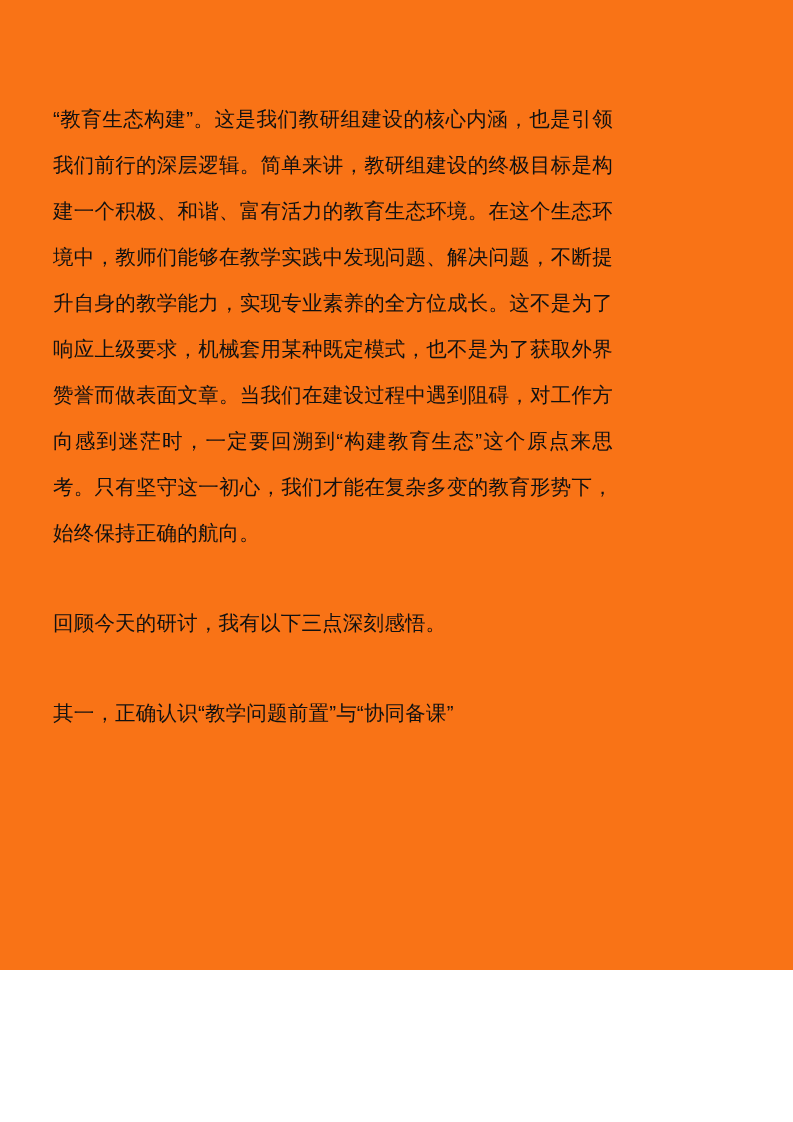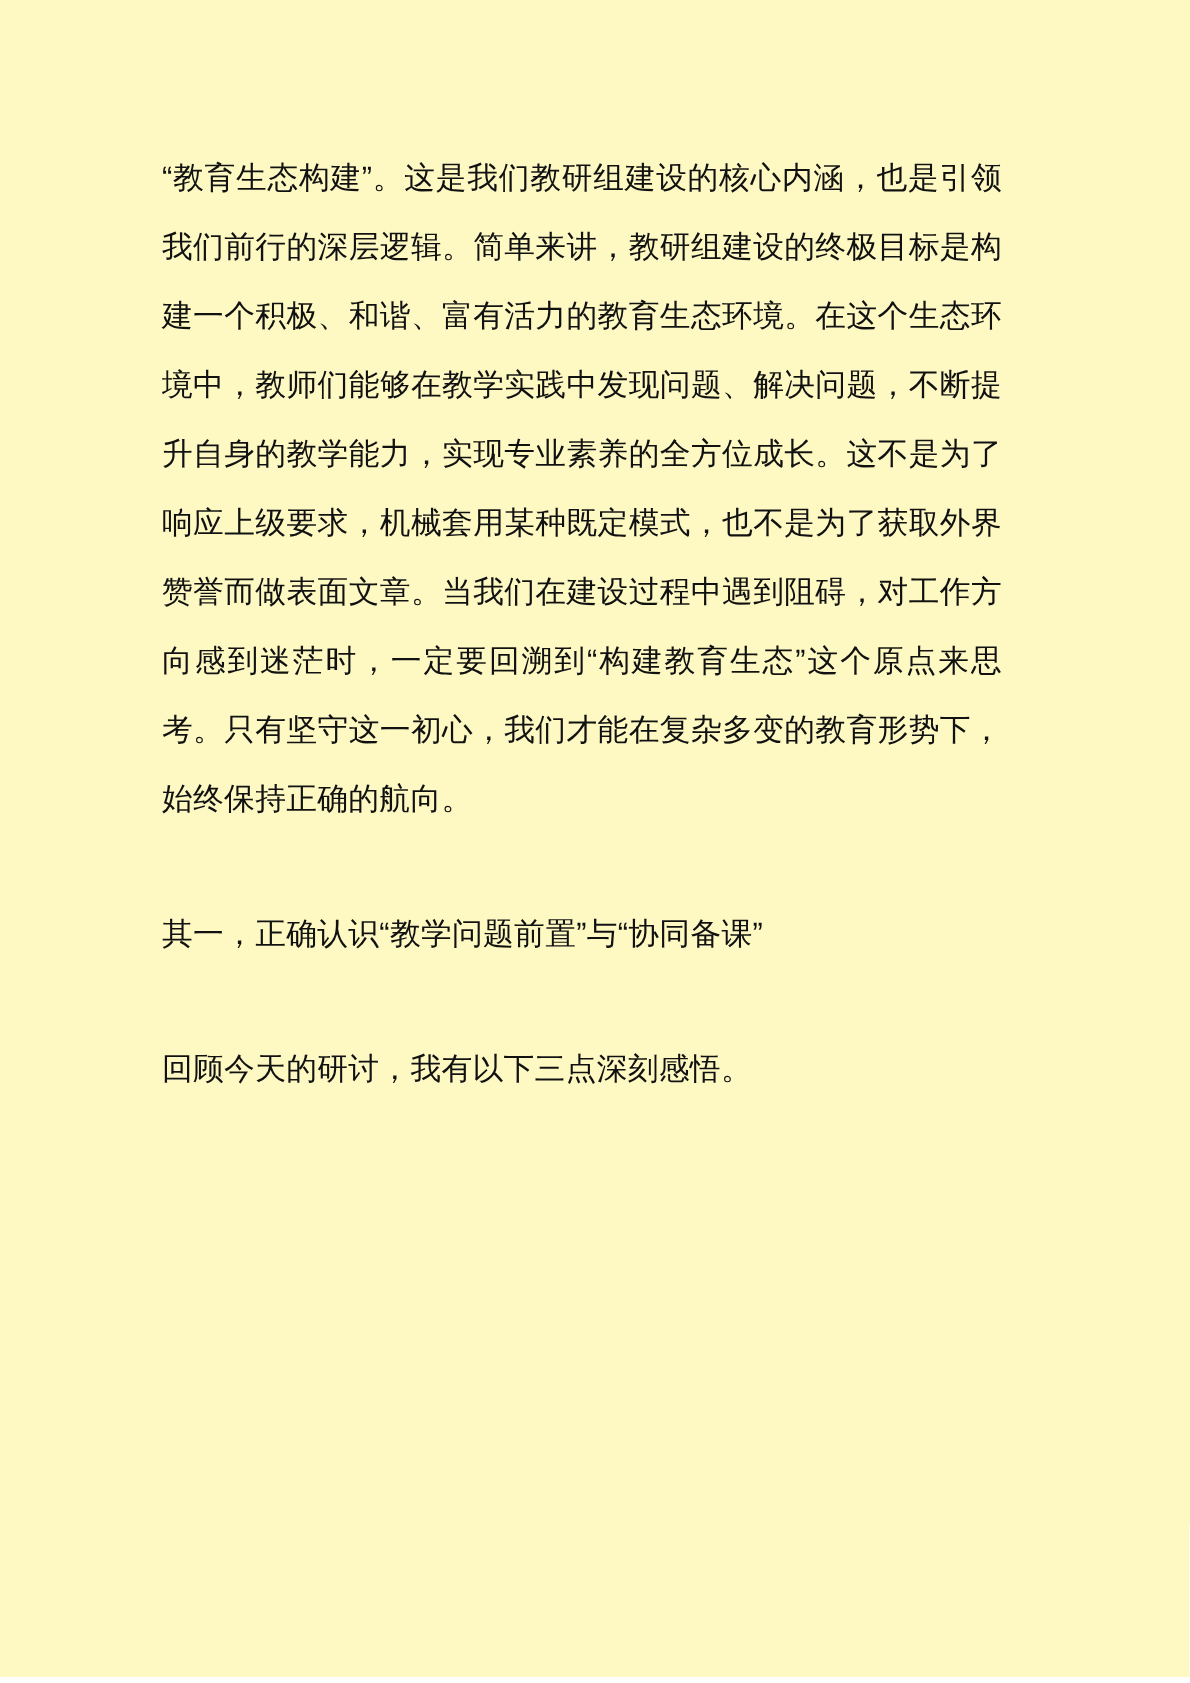--- a/index.html
+++ b/index.html
@@ -9,24 +9,24 @@
   }
   body {
     width: 793px;
     height: 1122px;
     font-family: "Liberation Sans", "DejaVu Sans", sans-serif;
     color: #000000;
     overflow: hidden;
   }
   .page {
     width: 793px;
-    height: 1118px;
+    height: 970px;
     box-sizing: border-box;
-    padding: 96px 118px 60px 108px;
-    background: #fef9c3;
+    padding: 96px 118px 60px 53px;
+    background: #f97316;
   }
   .doc-body {
     width: 560px;
   }
   p.para {
     margin: 0;
     font-size: 20.5px;
     line-height: 46px;
     letter-spacing: 0.2px;
     text-align: justify;
@@ -37,16 +37,16 @@
   p.para + p.para {
     margin-top: 44px;
   }
 </style>
 </head>
 <body>
 
 <div class="page">
   <div class="doc-body">
     <p class="para">“教育生态构建”。这是我们教研组建设的核心内涵，也是引领我们前行的深层逻辑。简单来讲，教研组建设的终极目标是构建一个积极、和谐、富有活力的教育生态环境。在这个生态环境中，教师们能够在教学实践中发现问题、解决问题，不断提升自身的教学能力，实现专业素养的全方位成长。这不是为了响应上级要求，机械套用某种既定模式，也不是为了获取外界赞誉而做表面文章。当我们在建设过程中遇到阻碍，对工作方向感到迷茫时，一定要回溯到“构建教育生态”这个原点来思考。只有坚守这一初心，我们才能在复杂多变的教育形势下，始终保持正确的航向。</p>
+    <p class="para">回顾今天的研讨，我有以下三点深刻感悟。</p>
     <p class="para">其一，正确认识“教学问题前置”与“协同备课”</p>
-    <p class="para">回顾今天的研讨，我有以下三点深刻感悟。</p>
   </div>
 </div>
 
 </body></html>

